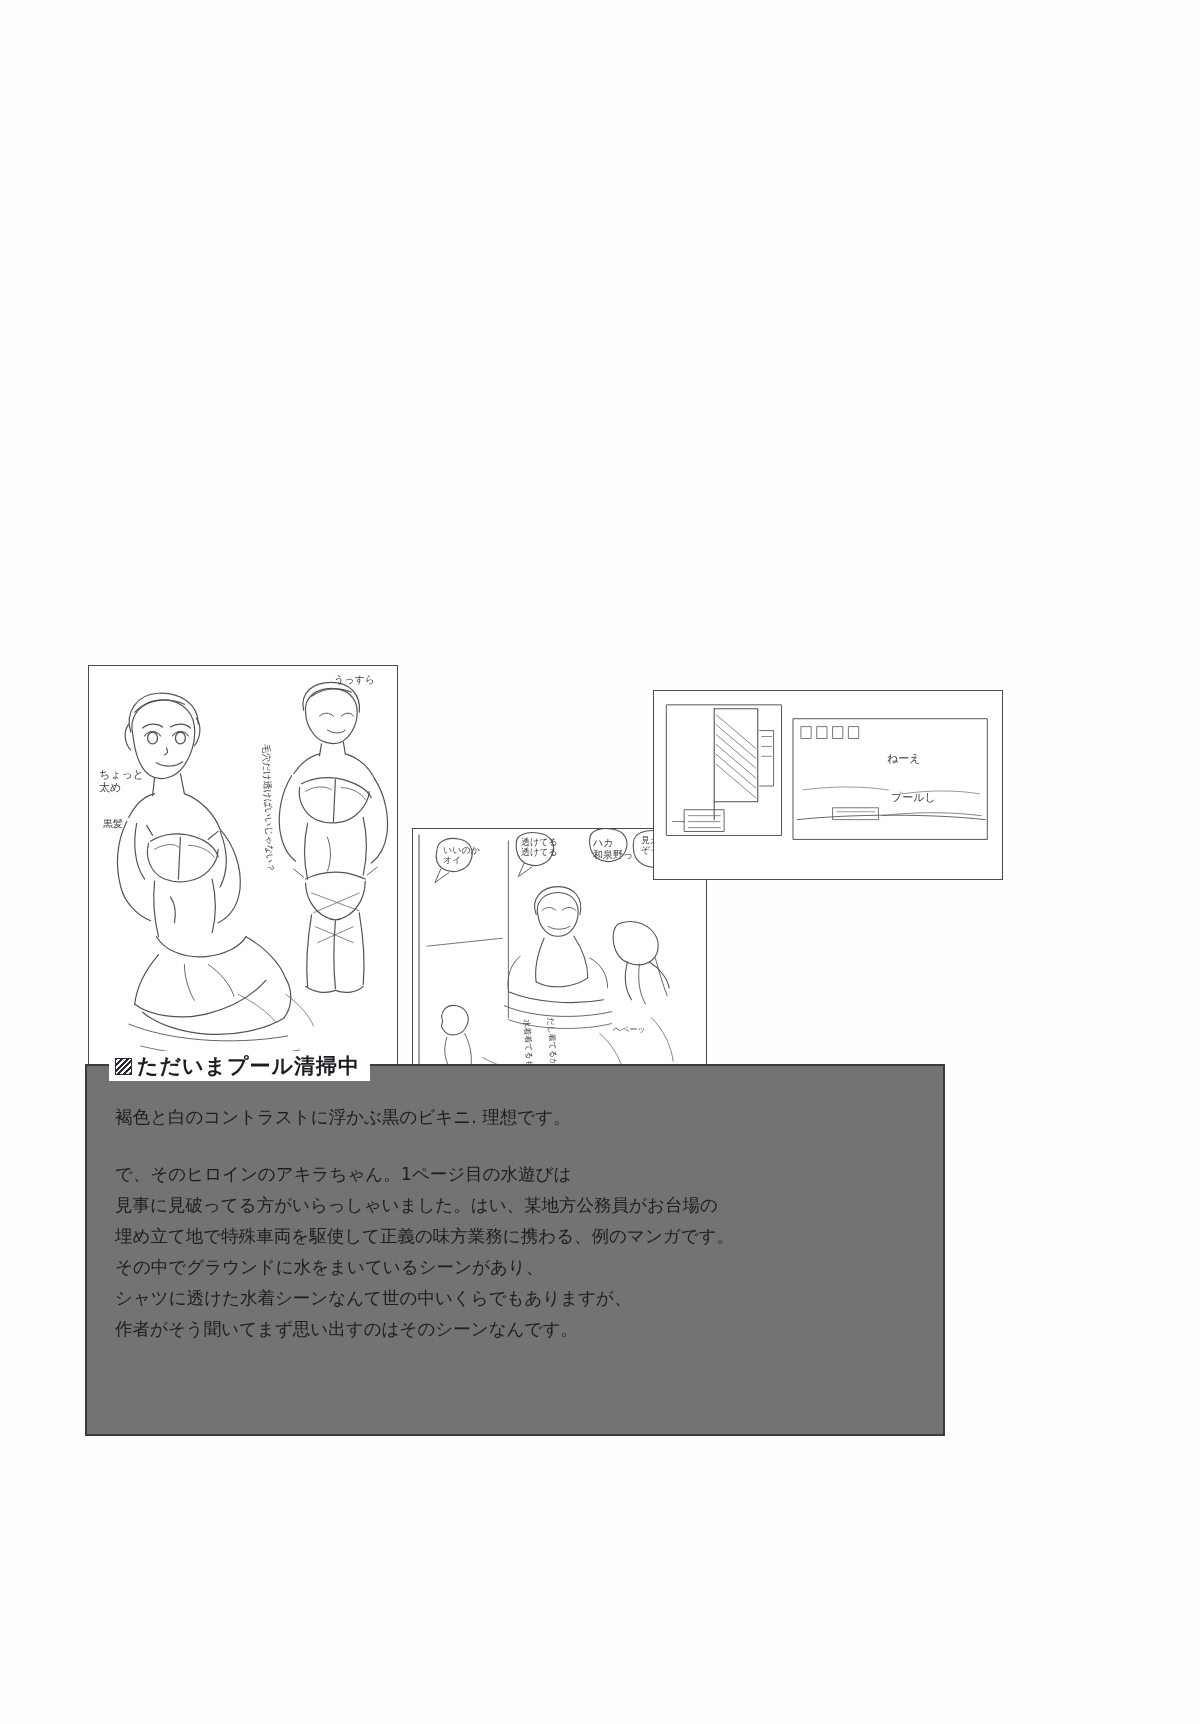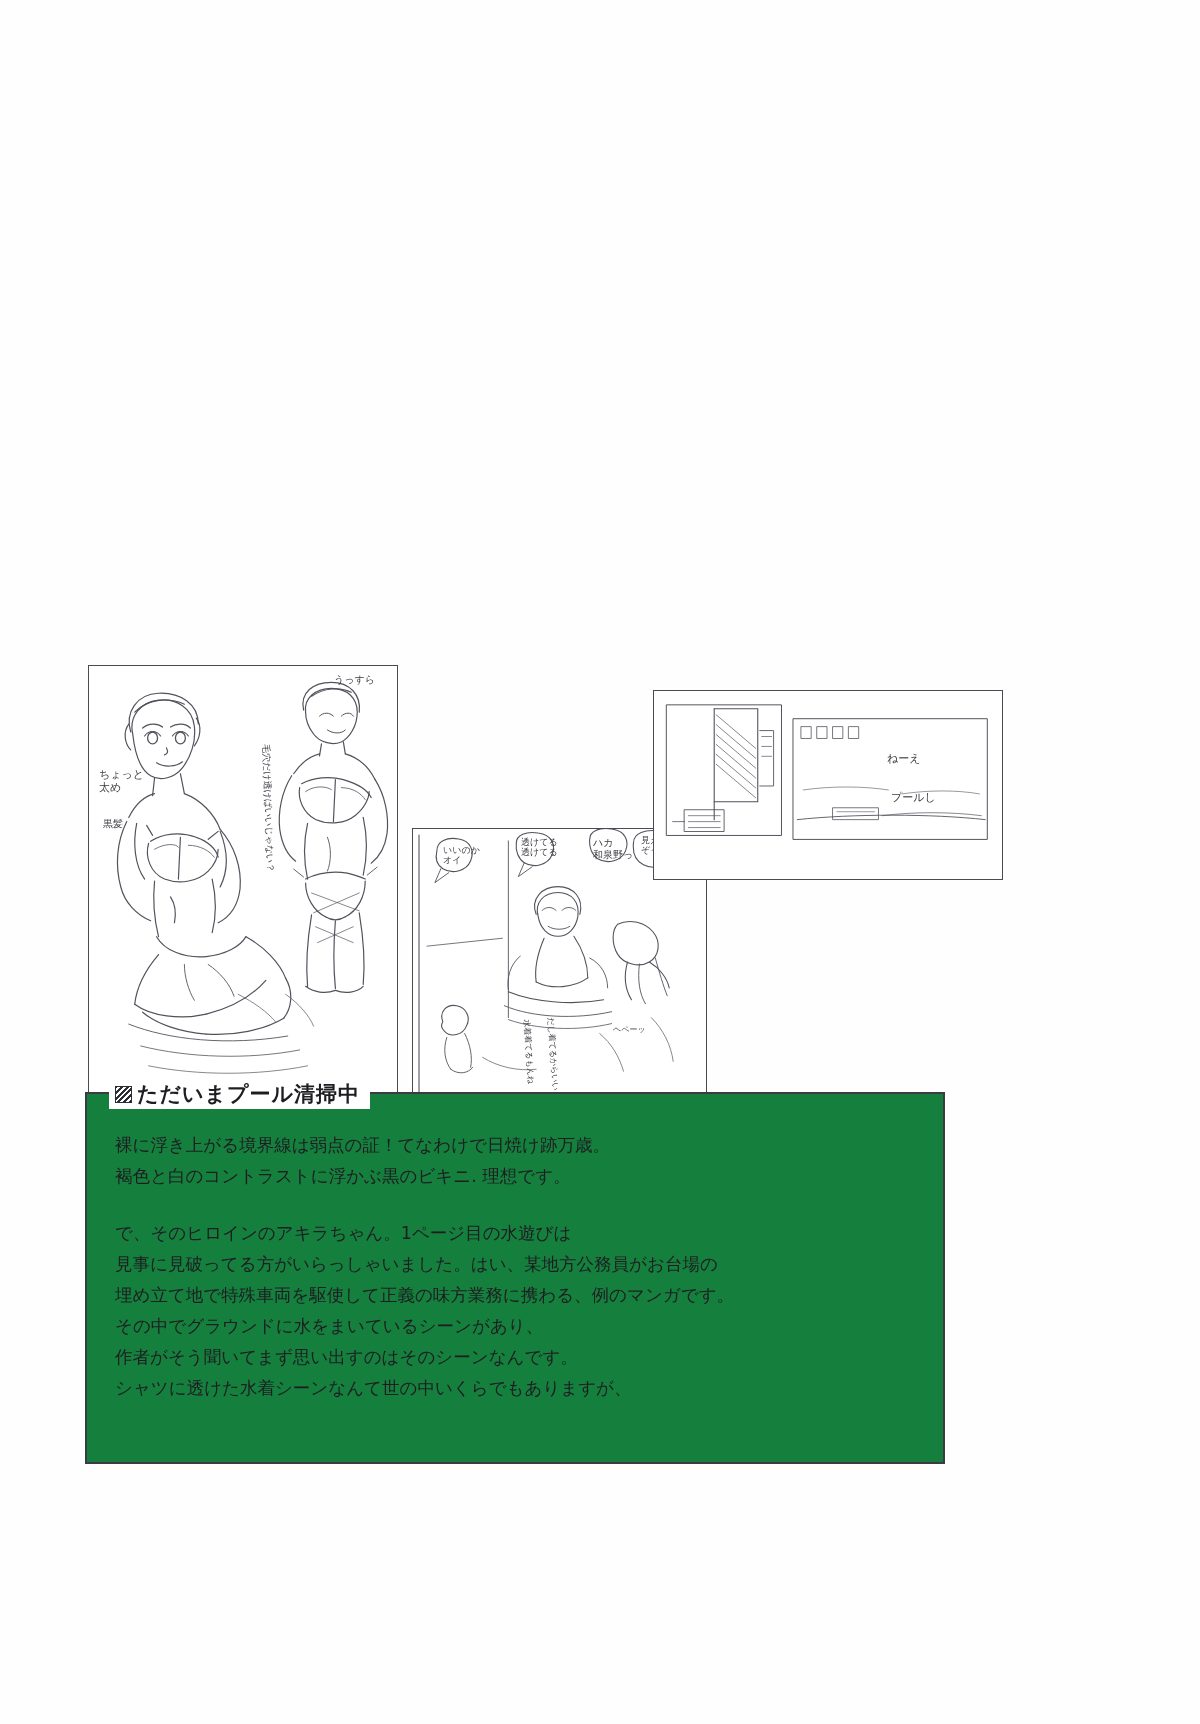--- a/index.html
+++ b/index.html
@@ -30,26 +30,26 @@
   .panel-a { left: 88px;  top: 665px;  width: 310px; height: 442px; }
   .panel-b { left: 412px; top: 828px;  width: 295px; height: 280px; }
   .panel-c { left: 653px; top: 690px;  width: 350px; height: 190px; padding-left: 28px; }
 
   .sketch-svg { position: absolute; inset: 0; width: 100%; height: 100%; }
 
   
   .comment-box {
     position: absolute;
     left: 85px;
-    top: 1092px;
+    top: 1064px;
     width: 860px;
     height: 372px;
     border: 2px solid #3b3b44;
     box-sizing: border-box;
-    background: #15803d;
+    background: #737373;
   }
   .comment-title-wrap {
     position: absolute;
     left: 22px;
     top: -15px;
     height: 30px;
     display: flex;
     align-items: center;
     background: #ffffff;
     padding: 0 10px 0 6px;
@@ -322,27 +322,26 @@
   </div>
 
   <div class="comment-box">
     <div class="comment-title-wrap">
       <span class="title-mark"></span>
       <span class="comment-title">ただいまプール清掃中</span>
     </div>
 
     <div class="comment-body">
       <p class="para">
-        <span class="ln">裸に浮き上がる境界線は弱点の証！てなわけで日焼け跡万歳。</span>
         <span class="ln">褐色と白のコントラストに浮かぶ黒のビキニ. 理想です。</span>
       </p>
       <p class="para">
         <span class="ln">で、そのヒロインのアキラちゃん。1ページ目の水遊びは</span>
         <span class="ln">見事に見破ってる方がいらっしゃいました。はい、某地方公務員がお台場の</span>
         <span class="ln">埋め立て地で特殊車両を駆使して正義の味方業務に携わる、例のマンガです。</span>
         <span class="ln">その中でグラウンドに水をまいているシーンがあり、</span>
+        <span class="ln">シャツに透けた水着シーンなんて世の中いくらでもありますが、</span>
         <span class="ln">作者がそう聞いてまず思い出すのはそのシーンなんです。</span>
-        <span class="ln">シャツに透けた水着シーンなんて世の中いくらでもありますが、</span>
       </p>
     </div>
   </div>
 
 </div>
 
 </body></html>

